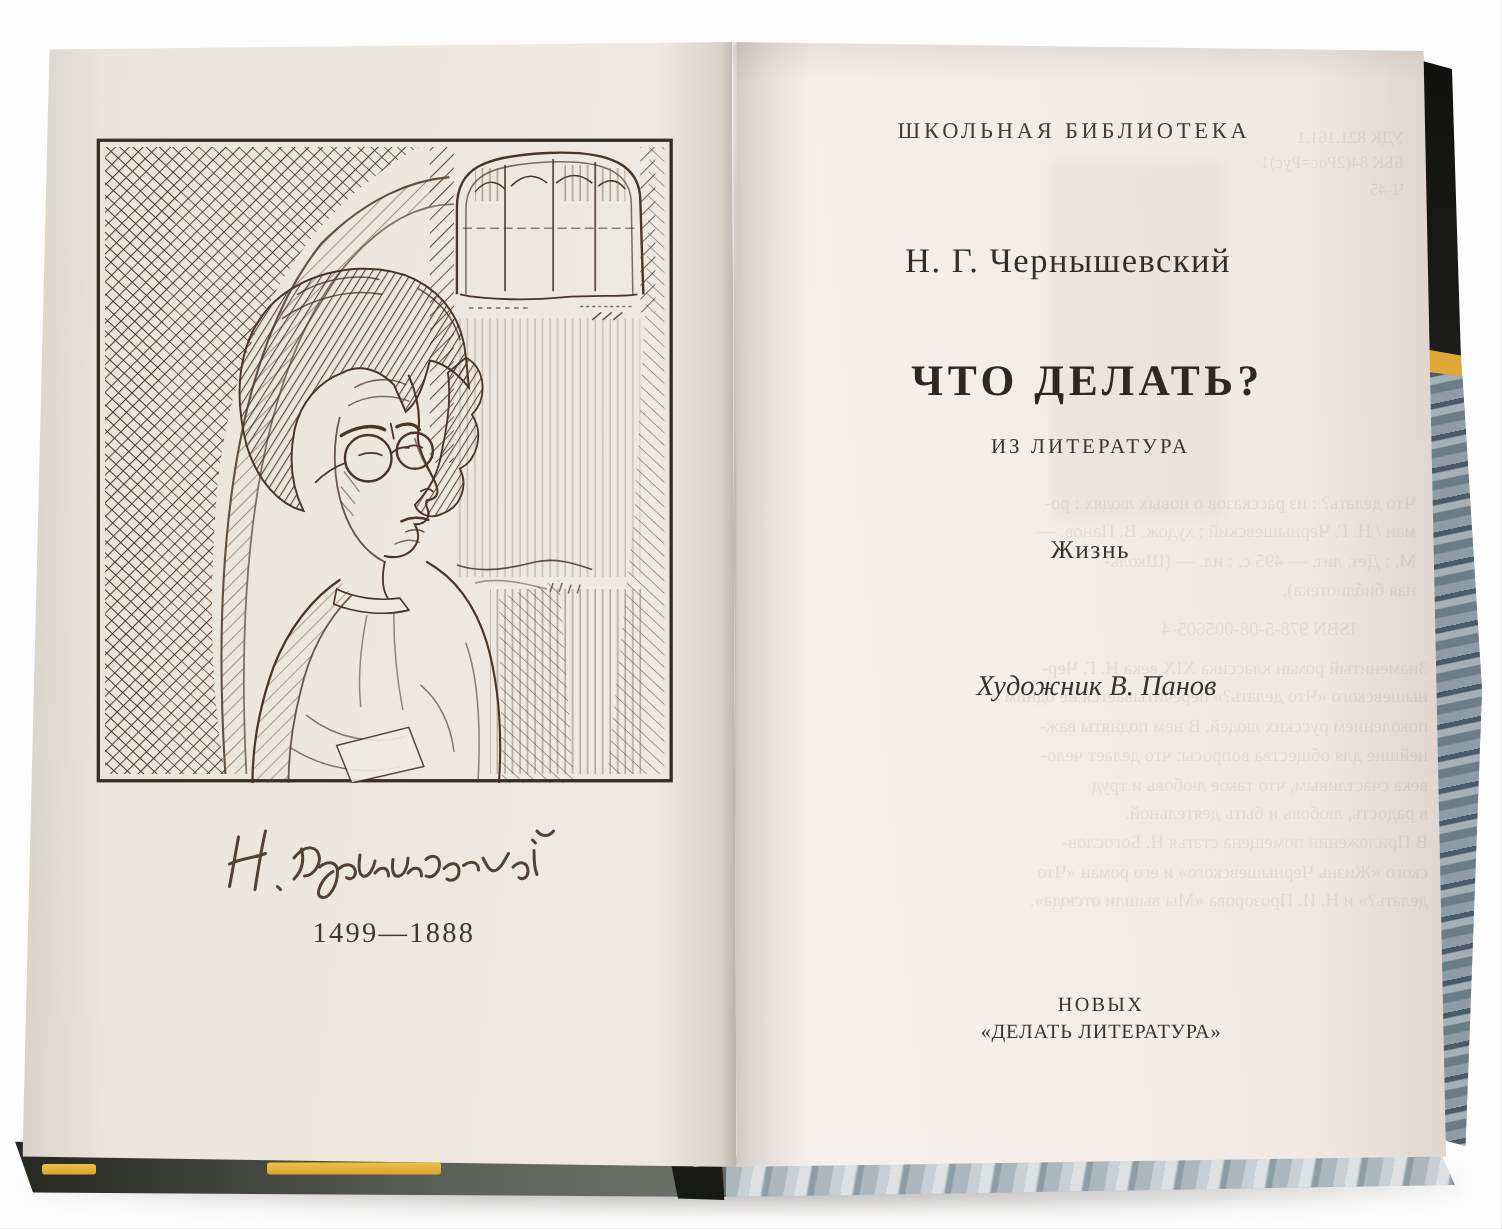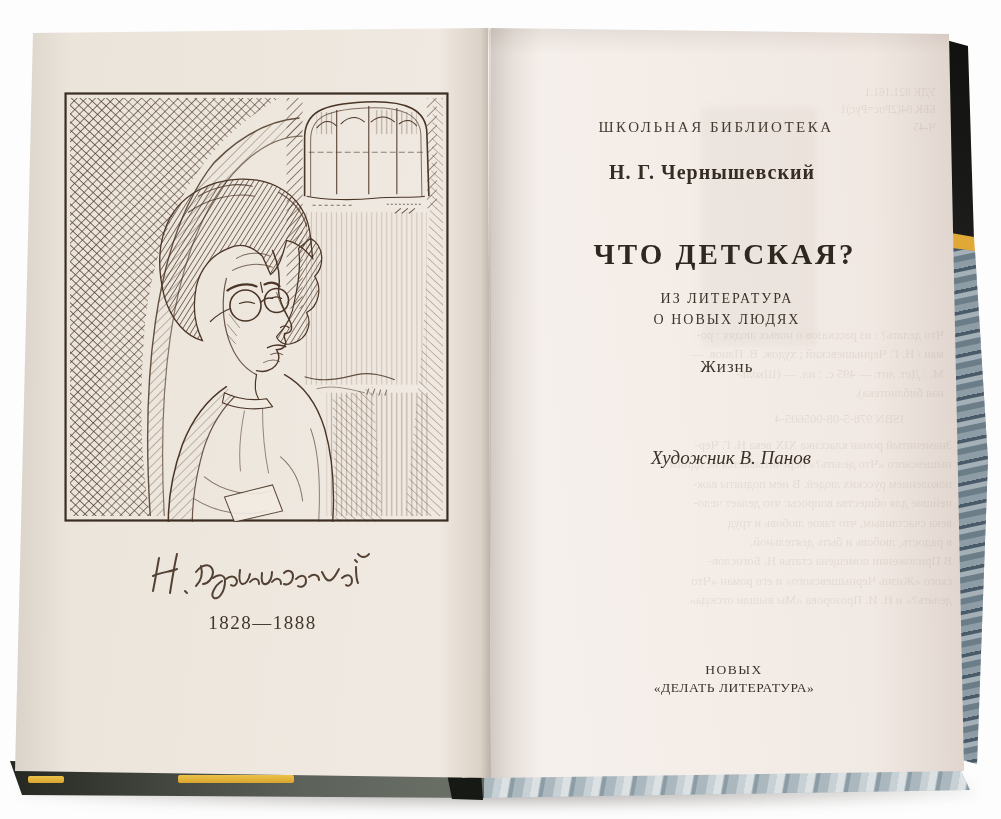--- a/index.html
+++ b/index.html
@@ -53,22 +53,22 @@
     background:linear-gradient(to right,rgba(85,68,52,.22),rgba(110,90,70,.10) 45%,rgba(110,90,70,0));}
   .shade-right-edge{left:872px;top:30px;width:92px;height:744px;
     background:linear-gradient(to right,rgba(110,92,74,0),rgba(110,92,74,.12));}
   .shade-top-right{left:488px;top:28px;width:476px;height:26px;
     background:linear-gradient(to bottom,rgba(90,78,64,.10),rgba(90,78,64,0));}
   .gutter-line{left:489px;top:30px;width:2px;height:746px;
     background:linear-gradient(to bottom,rgba(120,104,88,.15),rgba(120,104,88,.4) 40%,rgba(120,104,88,.28));}
 
   
   .t{position:absolute;left:515px;width:420px;text-align:center;color:#3c332a;}
-  .t-series{top:80px;font-size:15px;letter-spacing:2.5px;margin-left:-9px;color:#453b30;margin-top:39px;}
-  .t-author{top:161px;font-size:20px;font-weight:bold;letter-spacing:1px;margin-left:-13px;color:#352d24;}
+  .t-series{top:80px;font-size:15px;letter-spacing:2.5px;margin-left:-9px;color:#453b30;}
+  .t-author{top:161px;font-size:23px;font-weight:normal;letter-spacing:1px;margin-left:-13px;color:#352d24;}
   .t-title{top:238px;font-size:29px;font-weight:bold;letter-spacing:3px;color:#2f2821;}
   .t-sub1{top:291px;font-size:14px;letter-spacing:2px;margin-left:2px;}
   .t-sub2{top:312px;font-size:14px;letter-spacing:2px;margin-left:2px;}
   .t-genre{top:357px;font-size:17px;letter-spacing:1px;margin-left:2px;}
   .t-artist{top:447px;font-size:19px;font-style:italic;margin-left:6px;color:#3a3128;}
   .t-city{top:662px;font-size:13.5px;letter-spacing:1.5px;margin-left:9px;}
   .t-pub{top:680px;font-size:13.5px;letter-spacing:.5px;margin-left:9px;}
 
   
   .bleed{position:absolute;transform:scaleX(-1);color:#6e5f50;opacity:.11;filter:blur(.4px);
@@ -222,21 +222,21 @@
         <path d="M150,35 C155,30 160,31 160,37 C160,42 155,44 152,42"></path>
         <path d="M163,33 C168,29 173,31 173,36"></path>
         <path d="M176,28 C179,34 181,38 185,36 C189,34 191,28 193,25"></path>
         <path d="M196,34 C201,29 206,31 206,37 C206,41 202,43 200,41"></path>
         <path d="M210,23 C210,29 210,35 212,39"></path>
         <path d="M209,16 l2,2"></path>
         <path d="M212,10 C215,14 220,14 223,10"></path>
       </g>
     </svg>
 
-    <div class="dates">1828—1888</div>
+    <div class="dates">1499—1888</div>
   </div>
 
   <div class="page page-right">
     <div class="shade shade-gutter-right"></div>
     <div class="shade shade-right-edge"></div>
     <div class="shade shade-top-right"></div>
     <div class="gutter-line abs"></div>
 
     <div class="bleed-plate"></div>
     <div class="bleed bleed-top">
@@ -258,22 +258,21 @@
       <div>нейшие для общества вопросы: что делает чело-</div>
       <div>века счастливым, что такое любовь и труд</div>
       <div>в радость, любовь и быть деятельной.</div>
       <div>В Приложении помещена статья Н. Богослов-</div>
       <div>ского «Жизнь Чернышевского» и его роман «Что</div>
       <div>делать?» и Н. И. Прозорова «Мы вышли отсюда».</div>
     </div>
 
     <div class="t t-series">ШКОЛЬНАЯ БИБЛИОТЕКА</div>
     <div class="t t-author">Н. Г. Чернышевский</div>
-    <div class="t t-title">ЧТО ДЕТСКАЯ?</div>
+    <div class="t t-title">ЧТО ДЕЛАТЬ?</div>
     <div class="t t-sub1">ИЗ ЛИТЕРАТУРА</div>
-    <div class="t t-sub2">О НОВЫХ ЛЮДЯХ</div>
     <div class="t t-genre">Жизнь</div>
     <div class="t t-artist">Художник В. Панов</div>
     <div class="t t-city">НОВЫХ</div>
     <div class="t t-pub">«ДЕЛАТЬ ЛИТЕРАТУРА»</div>
   </div>
 
 </div>
 
 </body></html>

